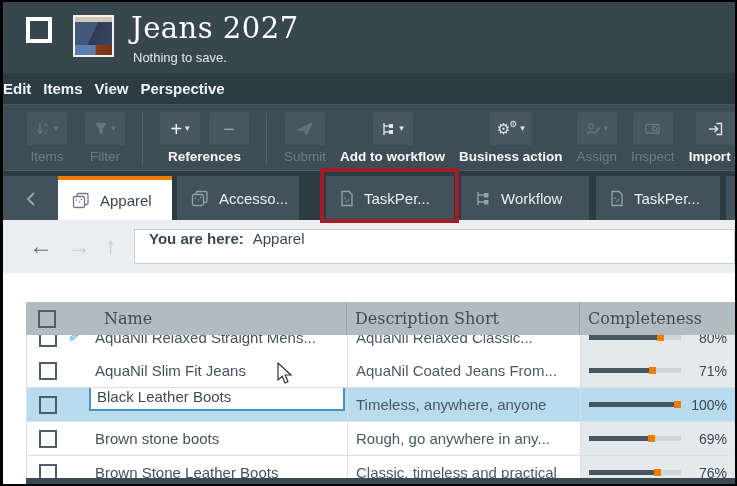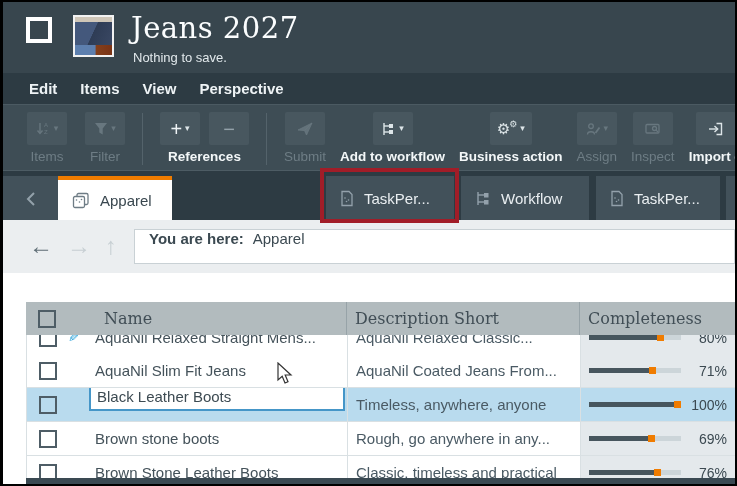--- a/index.html
+++ b/index.html
@@ -16,21 +16,21 @@
       linear-gradient(115deg,#44587c 0%,#44587c 46%,#2e3c55 47%,#3c4a66 100%),
       #44587c;}
   .thumb::after{content:"";position:absolute;left:0;bottom:0;width:100%;height:10px;
     background:linear-gradient(90deg,#5d7fae 0%,#5d7fae 55%,#84401c 56%,#7a3315 100%);}
   .win-title{position:absolute;left:128px;top:9px;font-family:"DejaVu Serif",serif;
     font-size:29px;color:#fbfdfe;letter-spacing:.5px;}
   .win-sub{position:absolute;left:130px;top:48px;font-size:13px;color:#e2e9ec;}
 
   
   .menubar{position:absolute;left:0;right:0;top:71px;height:31px;background:#2d3b43;
-    display:flex;align-items:center;padding-left:26px;gap:23px;}
+    display:flex;align-items:center;gap:12px;}
   .menu-item{color:#eef3f5;font-size:15px;font-weight:600;cursor:default;}
 
   
   .toolbar{position:absolute;left:0;right:0;top:102px;height:66px;background:#3e4d55;
     border-top:1px solid #4b5a62;display:flex;align-items:flex-start;padding:7px 0 0 24px;}
   .tgroup{display:flex;flex-direction:column;align-items:center;flex:none;}
   .tbtn-row{display:flex;gap:9px;}
   .tbtn{height:33px;min-width:40px;box-sizing:border-box;padding:0 7px;border-radius:2px;
     background:#48575f;display:flex;align-items:center;justify-content:center;gap:3px;
     color:#dde5e8;}
@@ -265,20 +265,32 @@
             <rect x="5" y="1.5" width="11" height="11" rx="1.5"></rect>
             <rect x="1.5" y="4.5" width="11" height="11" rx="1.5" fill="#fff"></rect>
             <circle cx="4.5" cy="8" r="0.8" fill="currentColor" stroke="none"></circle>
             <circle cx="7.5" cy="10" r="0.8" fill="currentColor" stroke="none"></circle>
             <circle cx="9.5" cy="7.5" r="0.8" fill="currentColor" stroke="none"></circle>
           </svg>
       </span>
       <span>Apparel</span>
     </div>
 
+    <div class="tab" style="left:174px;width:122px;">
+      <span class="ticon">
+        <svg width="18" height="17" viewBox="0 0 18 17" fill="none" stroke="currentColor" stroke-width="1.3">
+            <rect x="5" y="1.5" width="11" height="11" rx="1.5"></rect>
+            <rect x="1.5" y="4.5" width="11" height="11" rx="1.5" fill="#42515a"></rect>
+            <circle cx="4.5" cy="8" r="0.8" fill="currentColor" stroke="none"></circle>
+            <circle cx="7.5" cy="10" r="0.8" fill="currentColor" stroke="none"></circle>
+            <circle cx="9.5" cy="7.5" r="0.8" fill="currentColor" stroke="none"></circle>
+          </svg>
+      </span>
+      <span>Accesso...</span>
+    </div>
 
     <div class="tab" style="left:323px;width:128px;">
       <span class="ticon">
         <svg width="14" height="17" viewBox="0 0 14 17" fill="none" stroke="currentColor" stroke-width="1.3">
             <path d="M2 1.5 H9 L12 4.5 V15.5 H2 Z"></path>
             <circle cx="5" cy="8" r="0.8" fill="currentColor" stroke="none"></circle>
             <circle cx="8.5" cy="10" r="0.8" fill="currentColor" stroke="none"></circle>
             <circle cx="6.5" cy="11.5" r="0.8" fill="currentColor" stroke="none"></circle>
           </svg>
       </span>

